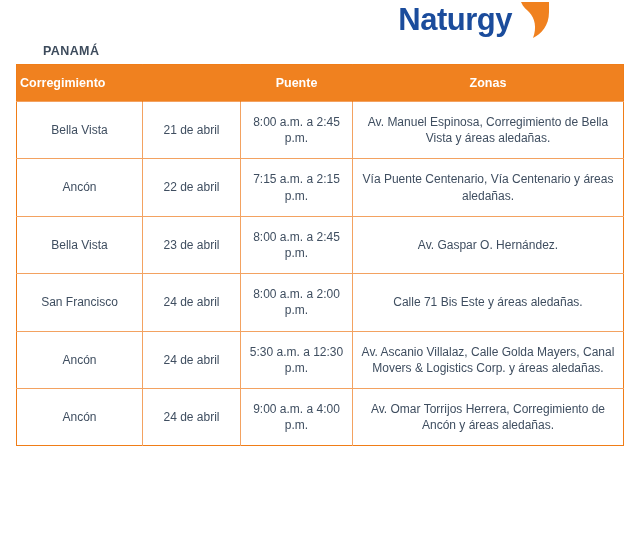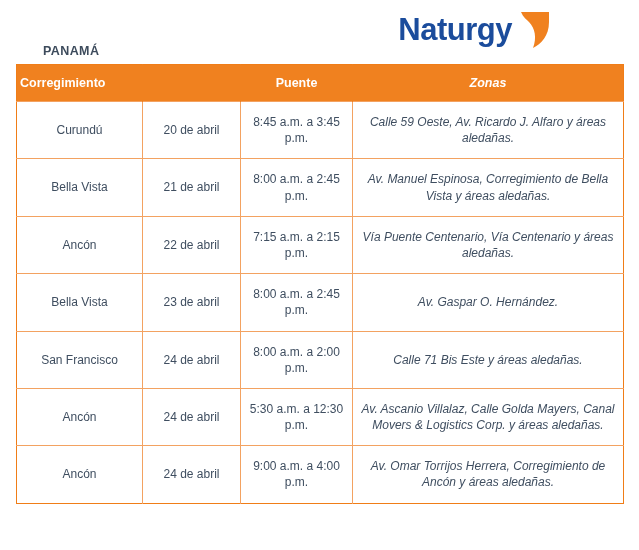--- a/index.html
+++ b/index.html
@@ -32,21 +32,21 @@
     left: 27px;
     top: 44px;
     font-size: 12.5px;
     font-weight: bold;
     letter-spacing: 0.4px;
     color: #3d4b5c;
   }
   .logo {
     position: absolute;
     right: 8px;
-    top: 14px;
+    top: 4px;
     display: flex;
     align-items: flex-start;
   }
   .logo-text {
     font-size: 31px;
     font-weight: bold;
     color: #1b4c9c;
     letter-spacing: -0.5px;
     line-height: 1;
   }
@@ -81,21 +81,20 @@
     color: #3f4e60;
     text-align: center;
     padding: 12px 8px;
     border-top: 1px solid #f3a261;
     border-right: 1px solid #f3a261;
     line-height: 1.35;
   }
   .table td:last-child,
   .table th:last-child {
     border-right: none;
-    font-style: italic;
   }
   .col-1 { width: 126px; }
   .col-2 { width: 98px; }
   .col-3 { width: 112px; }
   .col-4 { width: 271px; }
 </style>
 </head>
 <body>
 
 <div class="page">
@@ -121,26 +120,20 @@
     </colgroup>
     <thead>
       <tr>
         <th class="th-left">Corregimiento</th>
         <th></th>
         <th>Puente</th>
         <th>Zonas</th>
       </tr>
     </thead>
     <tbody>
-      <tr>
-        <td>Curundú</td>
-        <td>20 de abril</td>
-        <td>8:45 a.m. a 3:45 p.m.</td>
-        <td>Calle 59 Oeste, Av. Ricardo J. Alfaro y áreas aledañas.</td>
-      </tr>
       <tr>
         <td>Bella Vista</td>
         <td>21 de abril</td>
         <td>8:00 a.m. a 2:45 p.m.</td>
         <td>Av. Manuel Espinosa, Corregimiento de Bella Vista y áreas aledañas.</td>
       </tr>
       <tr>
         <td>Ancón</td>
         <td>22 de abril</td>
         <td>7:15 a.m. a 2:15 p.m.</td>

